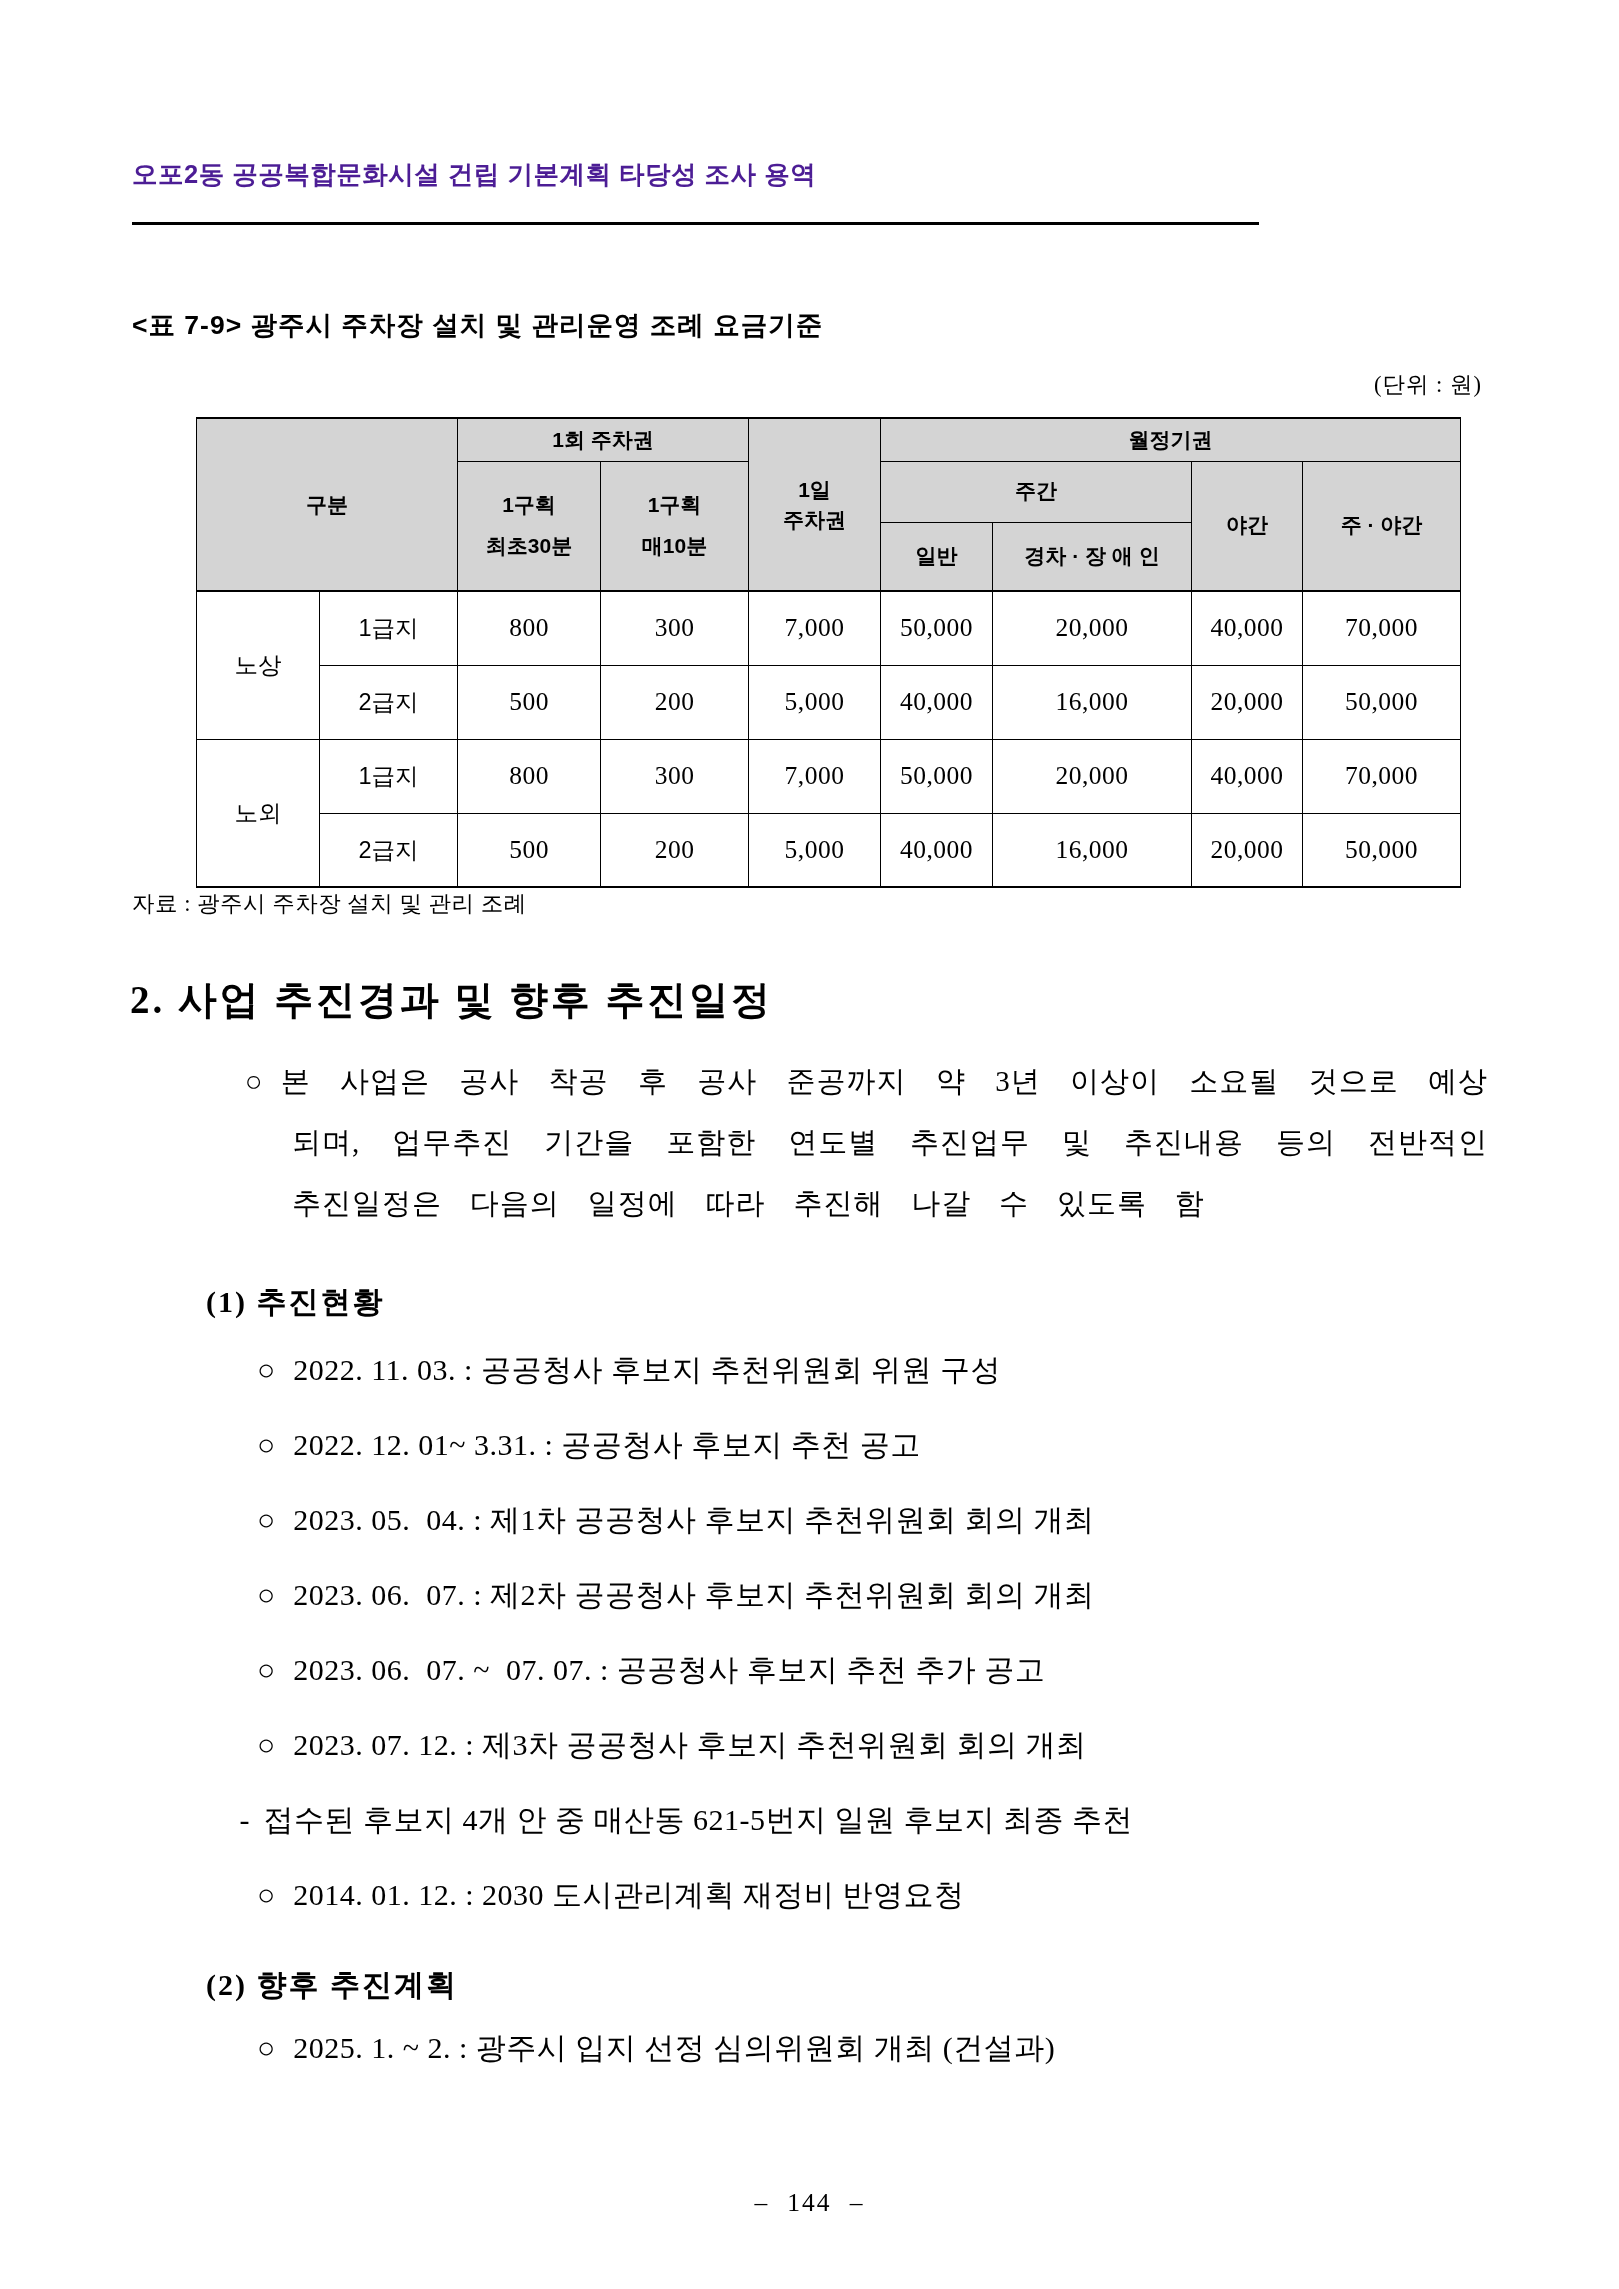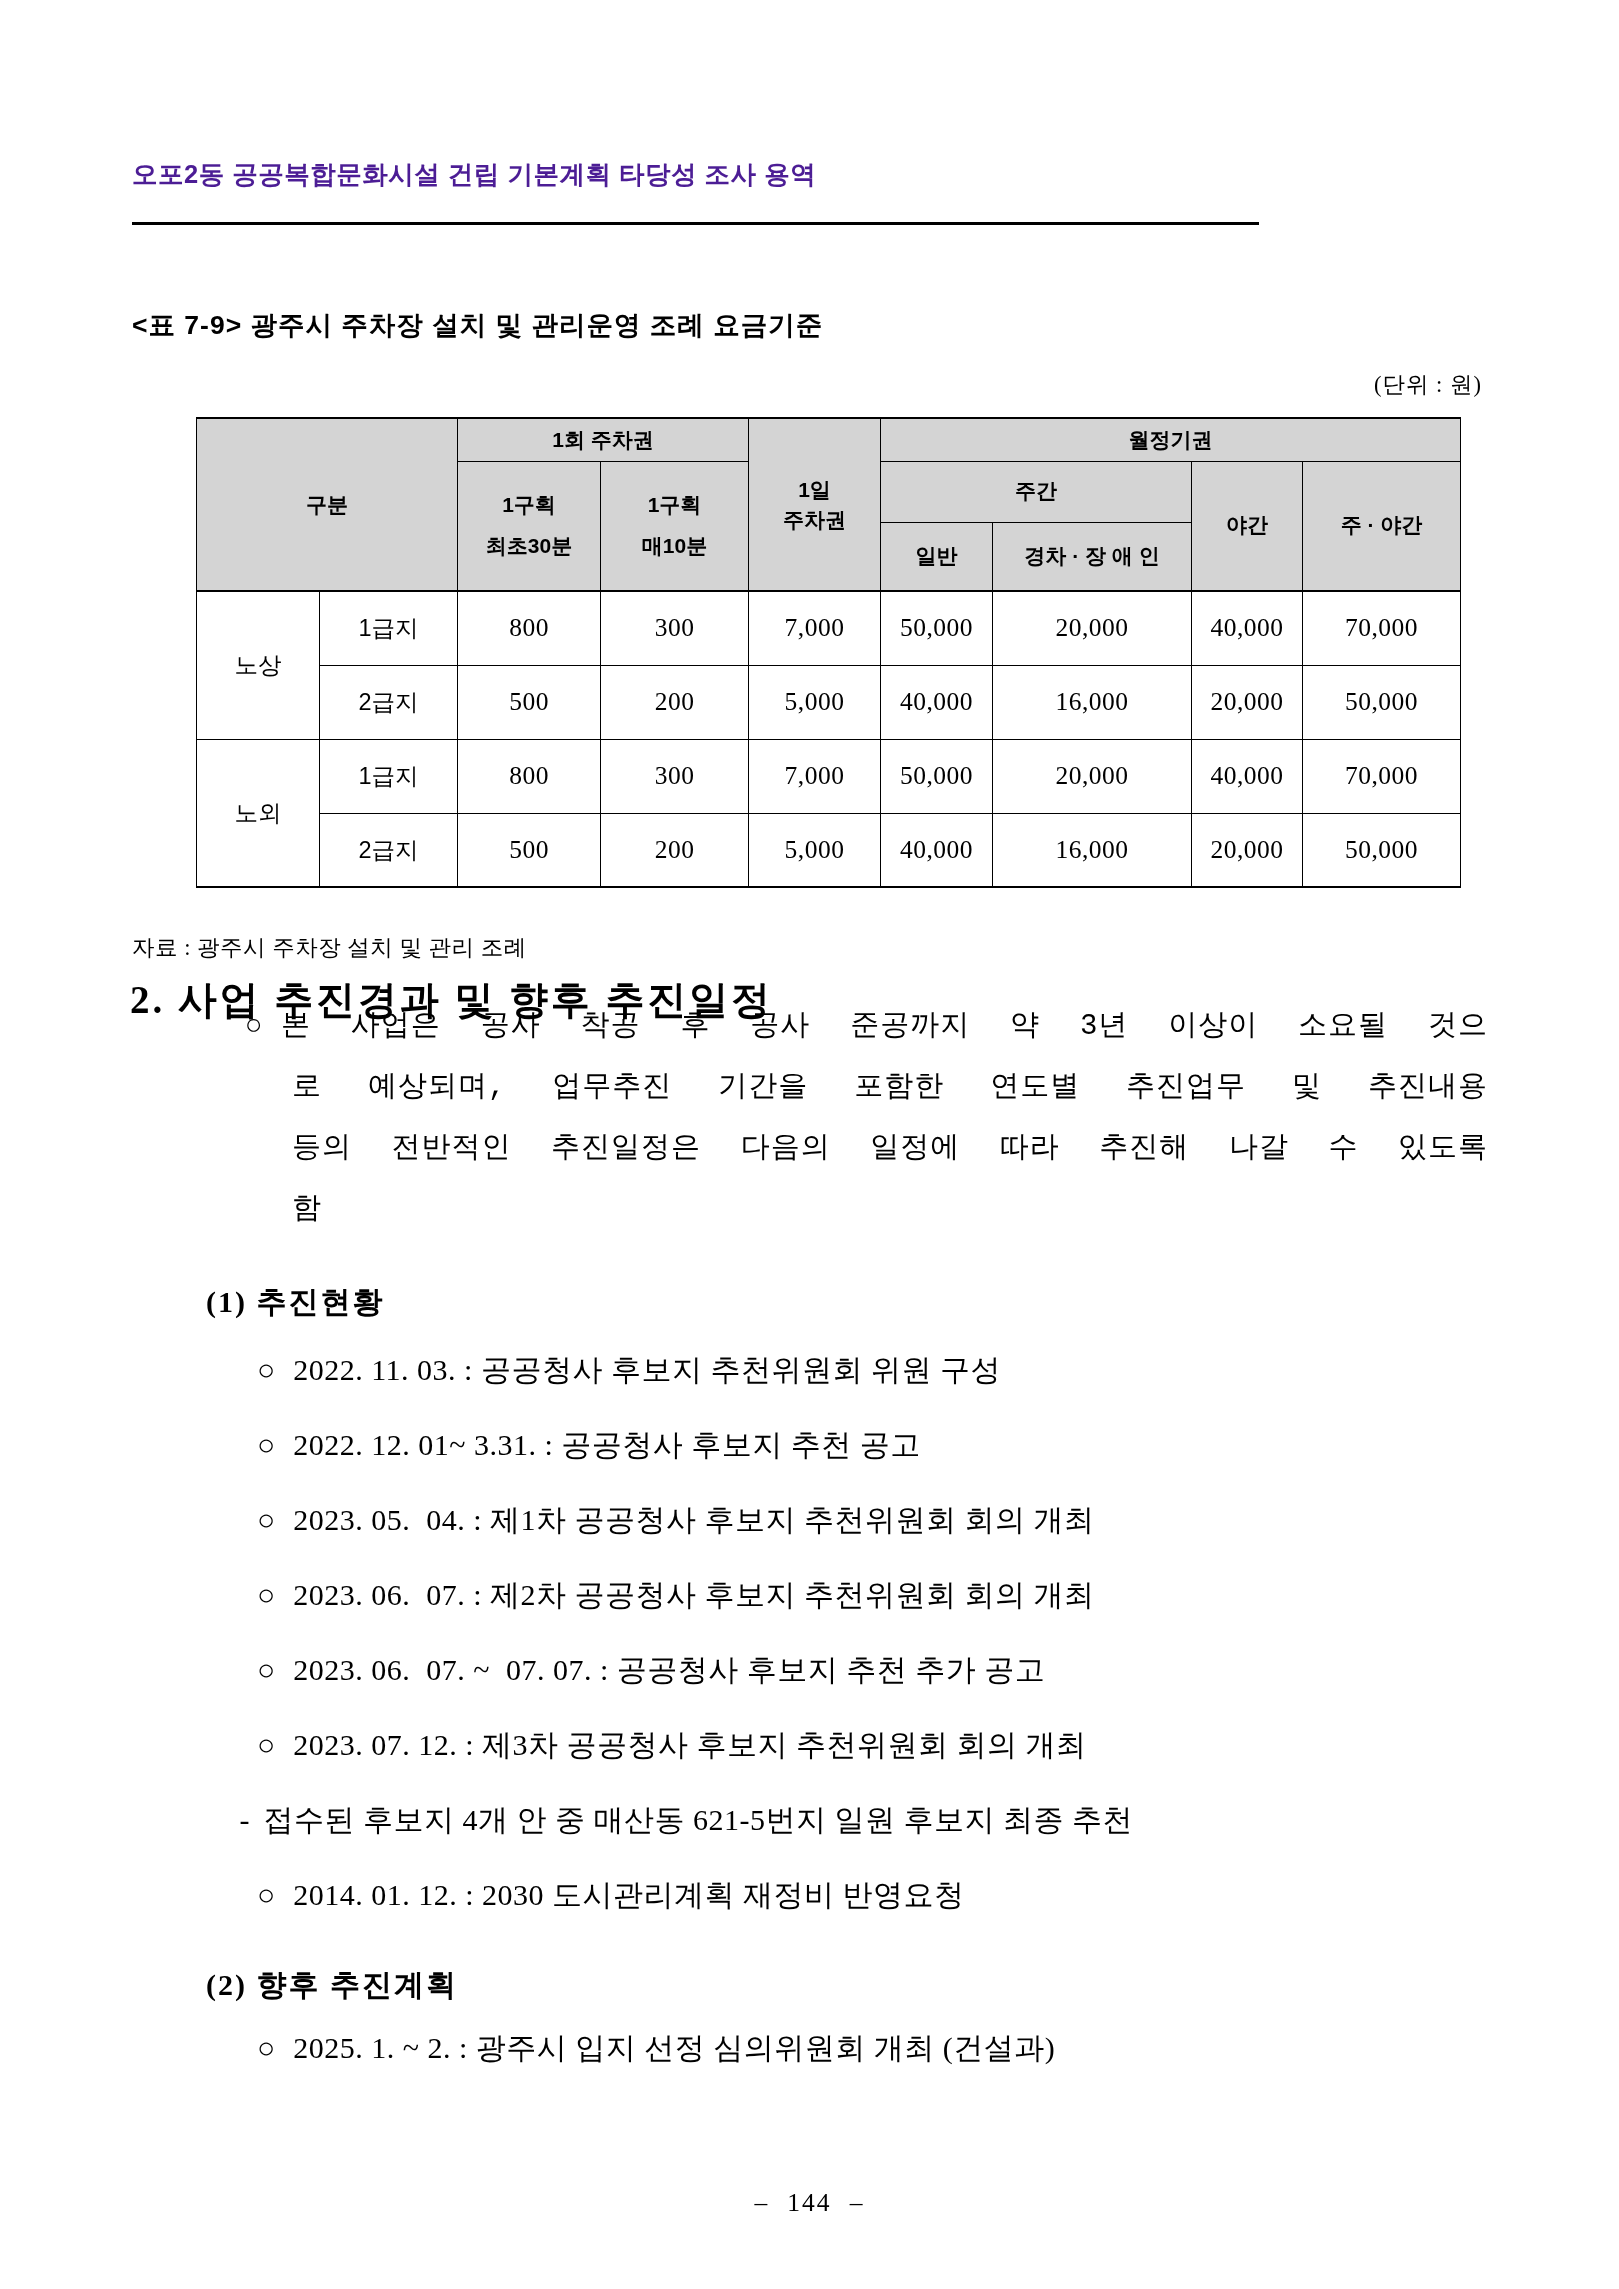--- a/index.html
+++ b/index.html
@@ -46,32 +46,32 @@
   .fee-table thead tr.hr1 th { line-height:1.4; }
   .fee-table thead tr.hr2 { height:61px; }
   .fee-table thead tr.hr3 { height:69px; }
   .fee-table tbody tr { height:74px; }
   .fee-table td.lbl {
     font-family:"Liberation Sans","DejaVu Sans",sans-serif;
     font-size:23.5px;
   }
   .fee-table td.val { font-size:25.5px; letter-spacing:0.5px; }
 
-  .source-note { position:absolute; left:132px; top:888px; font-size:22.5px; letter-spacing:0.5px;margin-top:44px; }
+  .source-note { position:absolute; left:132px; top:888px; font-size:22.5px; letter-spacing:0.5px; }
 
   
   .section-heading {
     position:absolute; left:130px; top:973px;
     font-size:39px; font-weight:bold; letter-spacing:2.9px;
   }
   .intro {
-    position:absolute; left:245px; top:996px; width:1243px;
+    position:absolute; left:245px; top:1051px; width:1243px;
     font-size:29px; line-height:61px; text-align:justify;
     letter-spacing:1px; word-spacing:19.6px;
-    padding-left:47px; text-indent:-47px; white-space:pre-wrap;font-family:Liberation Mono, monospace;
+    padding-left:47px; text-indent:-47px; white-space:pre-wrap;
   }
   .intro .marker { margin-right:15.7px; }
 
   .sub-heading {
     position:absolute; left:206px;
     font-size:30px; font-weight:bold; letter-spacing:2px;
   }
   .sub-heading.s1 { top:1282px; }
   .sub-heading.s2 { top:1965px; }
 

